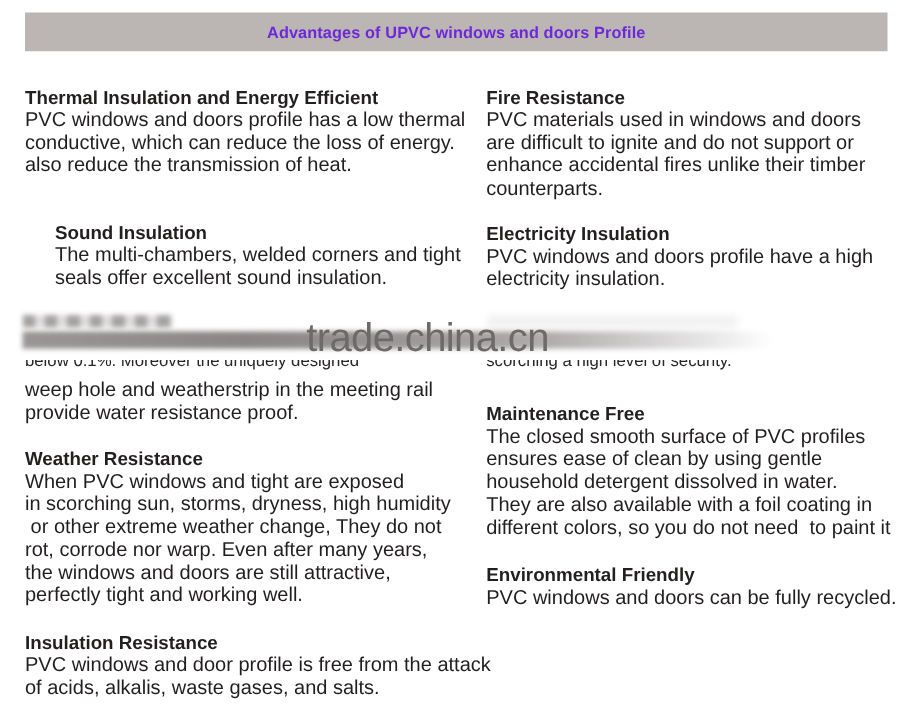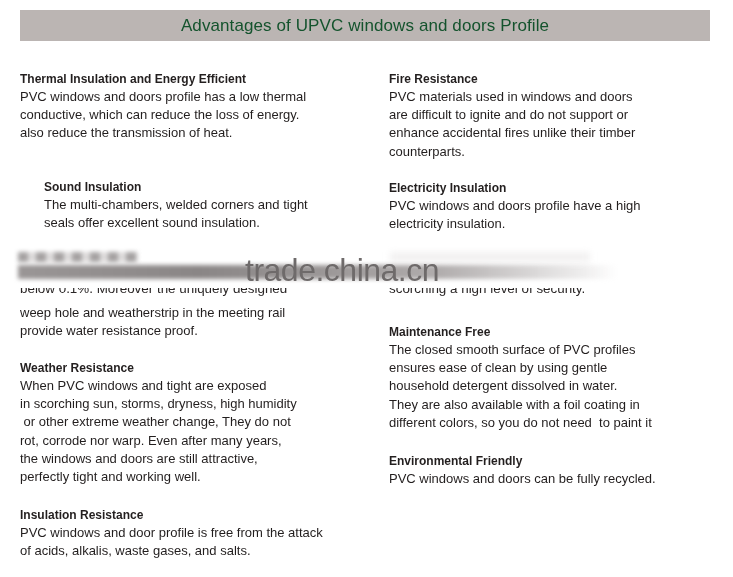--- a/index.html
+++ b/index.html
@@ -20,38 +20,38 @@
       left: 20px;
       top: 10px;
       width: 690px;
       height: 31px;
       background: #bbb5b3;
       display: flex;
       align-items: center;
       justify-content: center;
     }
     .title-bar .title {
-      color: #14532d;
-      font-weight: normal;
-      font-size: 17px;
+      color: #6d28d9;
+      font-weight: bold;
+      font-size: 13px;
       letter-spacing: 0.1px;
     }
     .section {
       position: absolute;
       width: 360px;
     }
     .section .heading {
       font-weight: bold;
-      font-size: 12px;
+      font-size: 15px;
       line-height: 18px;
       color: #231f1f;
       white-space: nowrap;
     }
     .section .line {
-      font-size: 13px;
+      font-size: 16px;
       line-height: 18.2px;
       color: #221e1e;
       white-space: pre;
     }
     .col-left { left: 20px; }
     .col-right { left: 389px; }
 
     
     .watermark-band {
       position: absolute;

